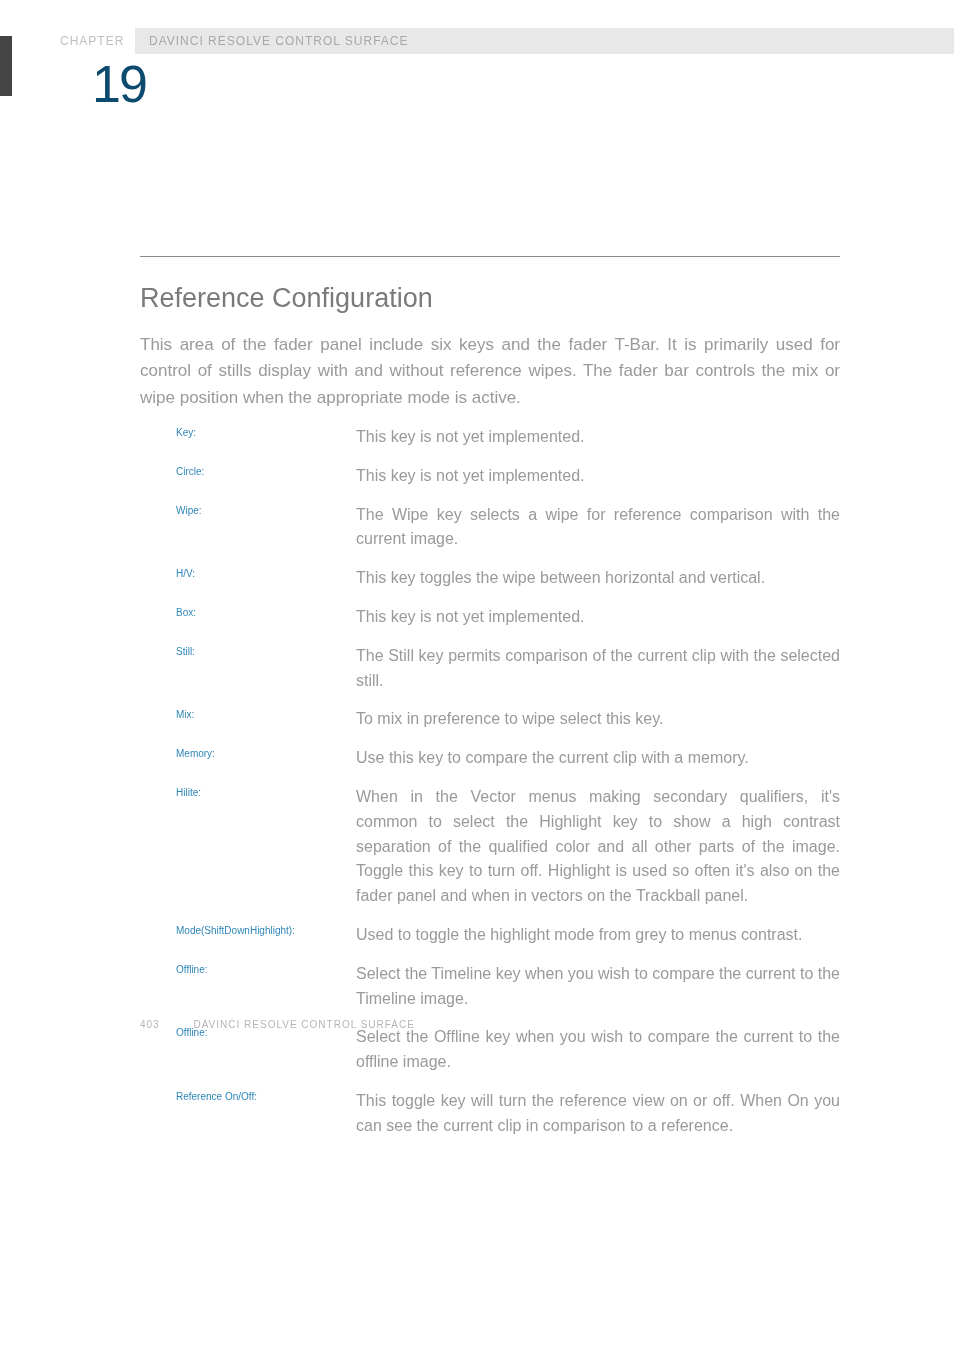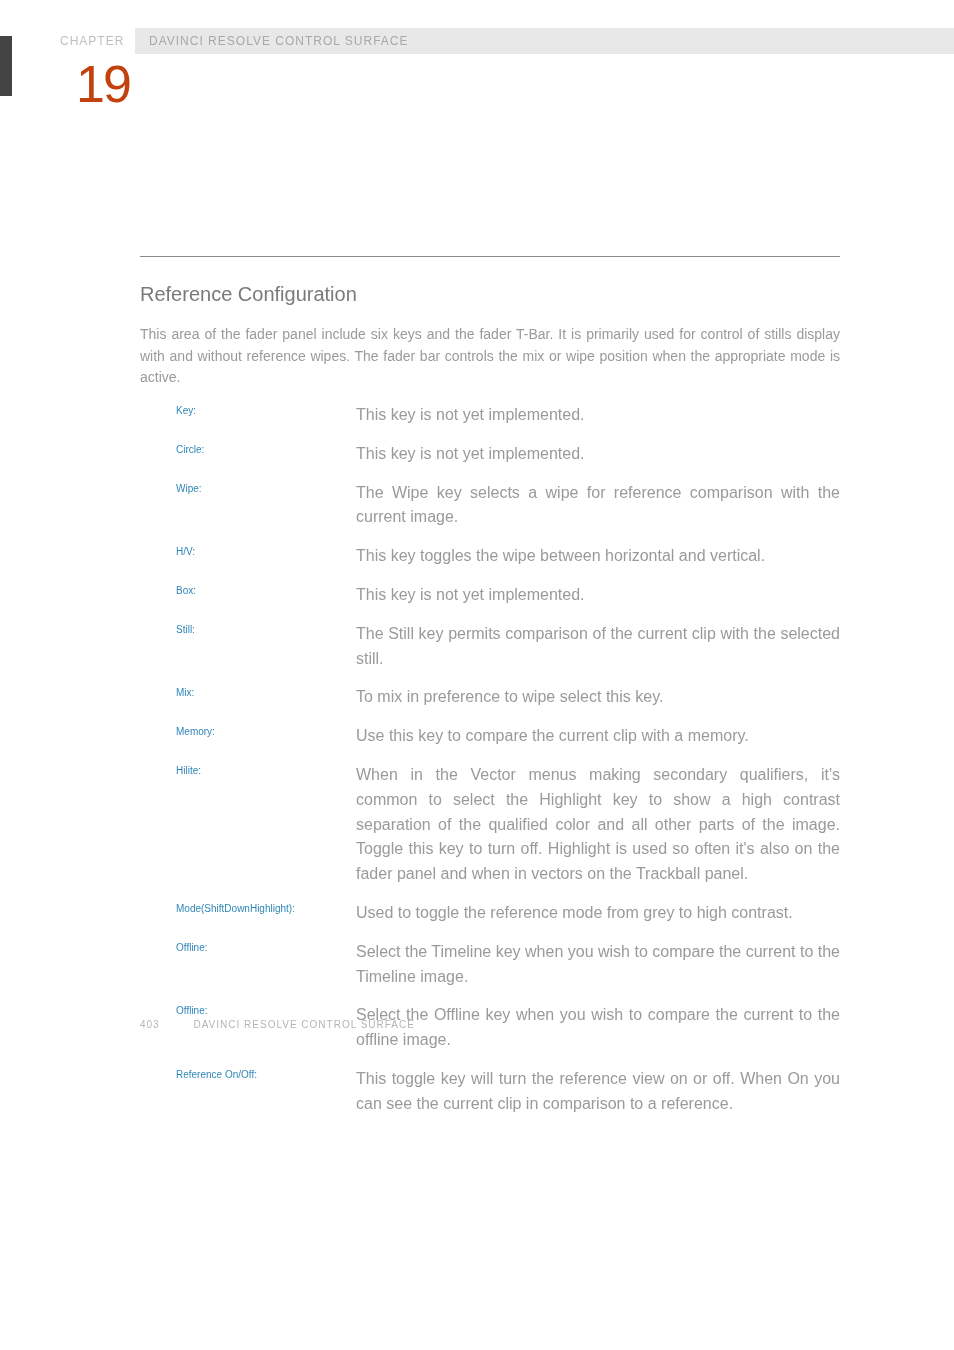--- a/index.html
+++ b/index.html
@@ -36,50 +36,50 @@
     display: flex;
     align-items: center;
     padding-left: 14px;
     color: #a8a8a8;
     font-size: 12px;
     letter-spacing: 1px;
   }
 
   .chapter-number {
     position: absolute;
-    left: 76px;
+    left: 92px;
     top: 54px;
     font-size: 52px;
     font-weight: 200;
-    color: #c2410c;
+    color: #0c4a6e;
     letter-spacing: -2px;
   }
 
   .content {
     position: absolute;
     left: 140px;
     top: 256px;
     width: 700px;
   }
 
   .hr {
     border: none;
     border-top: 1px solid #8a8a8a;
     margin-bottom: 26px;
   }
 
   h2 {
-    font-size: 20px;
+    font-size: 27px;
     font-weight: 400;
     color: #7a7a7a;
     margin-bottom: 18px;
   }
 
   .intro {
-    font-size: 14px;
+    font-size: 17px;
     color: #9a9a9a;
     line-height: 1.55;
     text-align: justify;
     margin-bottom: 14px;
   }
 
   .defs {
     margin-left: 36px;
   }
 
@@ -162,21 +162,21 @@
       <div class="row">
         <div class="term">Memory:</div>
         <div class="desc">Use this key to compare the current clip with a memory.</div>
       </div>
       <div class="row">
         <div class="term">Hilite:</div>
         <div class="desc">When in the Vector menus making secondary qualifiers, it's common to select the Highlight key to show a high contrast separation of the qualified color and all other parts of the image. Toggle this key to turn off. Highlight is used so often it's also on the fader panel and when in vectors on the Trackball panel.</div>
       </div>
       <div class="row">
         <div class="term">Mode(ShiftDownHighlight):</div>
-        <div class="desc">Used to toggle the reference mode from grey to high contrast.</div>
+        <div class="desc">Used to toggle the highlight mode from grey to menus contrast.</div>
       </div>
       <div class="row">
         <div class="term">Offline:</div>
         <div class="desc">Select the Timeline key when you wish to compare the current to the Timeline image.</div>
       </div>
       <div class="row">
         <div class="term">Offline:</div>
         <div class="desc">Select the Offline key when you wish to compare the current to the offline image.</div>
       </div>
       <div class="row">

